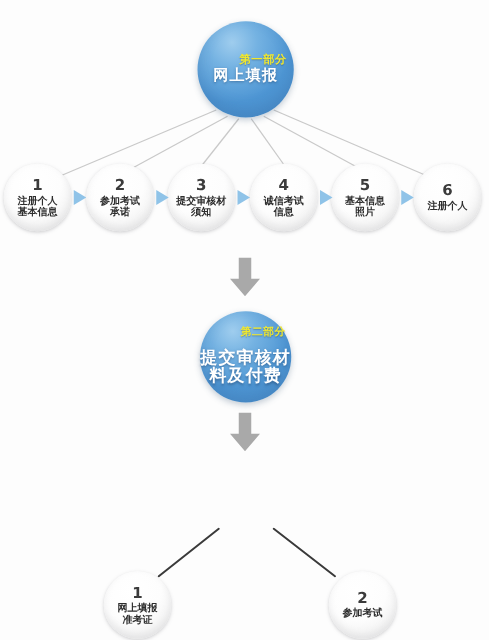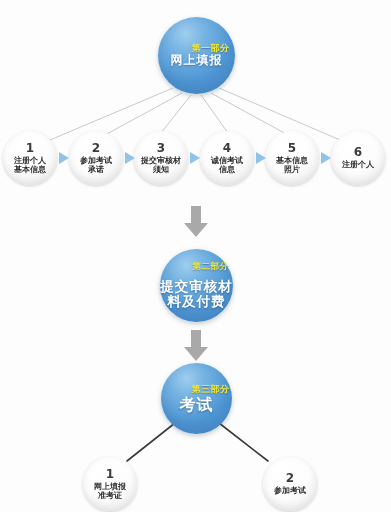--- a/index.html
+++ b/index.html
@@ -203,24 +203,20 @@
   <div class="big-circle" id="circle-part2">
     <div class="sub">第二部分</div>
     <div class="main" style="white-space:pre-line;">提交审核材
 料及付费</div>
   </div>
 
   <svg class="down-arrow" style="left:184px; top:330px;" viewBox="0 0 24 32">
     <polygon points="7,0 17,0 17,17 24,17 12,31 0,17 7,17" fill="#a9a9a9"></polygon>
   </svg>
 
-  <div class="big-circle" id="circle-part3">
-    <div class="sub">第三部分</div>
-    <div class="main">考试</div>
-  </div>
 
   <div class="step-circle" style="left:83px;  top:457px;">
     <div class="num">1</div>
     <div class="lbl">网上填报
 准考证</div>
   </div>
   <div class="step-circle" style="left:263px; top:457px;">
     <div class="num">2</div>
     <div class="lbl">参加考试</div>
   </div>

